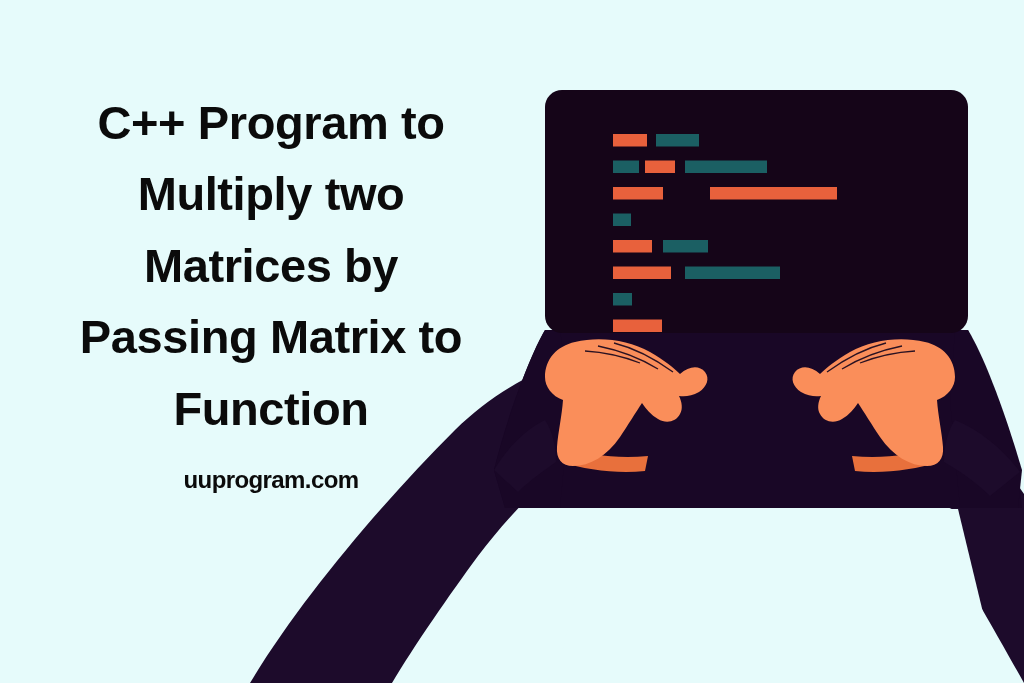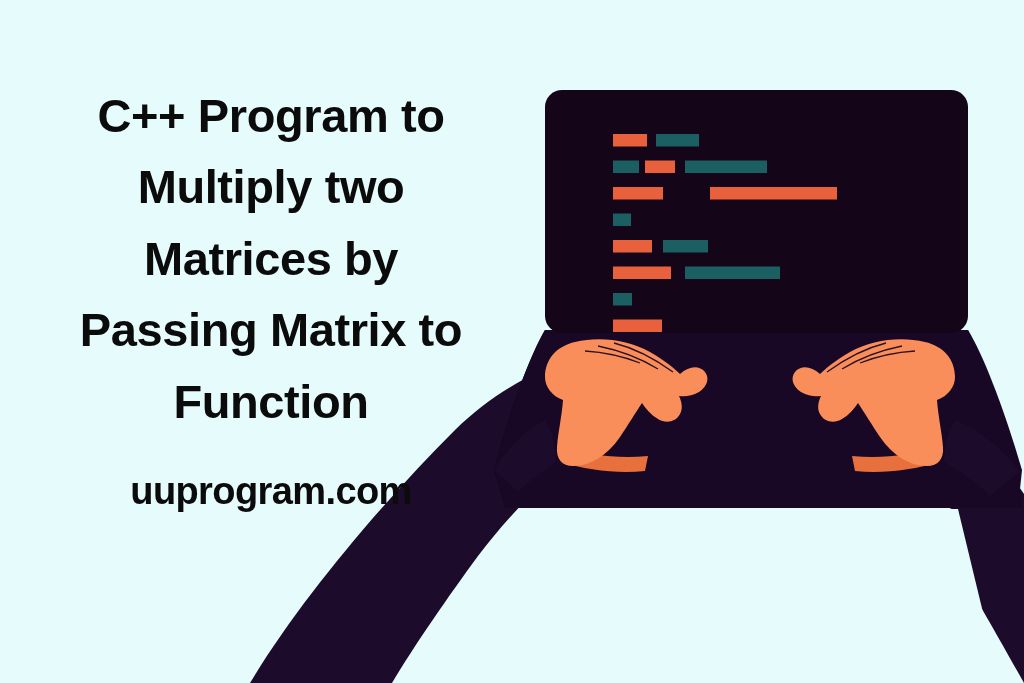--- a/index.html
+++ b/index.html
@@ -11,37 +11,37 @@
   }
   #canvas {
     position:relative;
     width:1024px; height:683px;
     background:#e6fbfb;
   }
   #art { position:absolute; left:0; top:0; width:1024px; height:683px; }
 
   .text-col {
     position:absolute;
-    left:26px; top:80px;
+    left:26px; top:87px;
     width:490px;
     text-align:center;
     z-index:5;
   }
   #title {
     font-size:47px;
     font-weight:bold;
     line-height:1.52;
     color:#0b0b0b;
     letter-spacing:-0.4px;
     white-space:pre-line;
     font-family:"Liberation Sans", sans-serif;
   }
   #site {
-    margin-top:33px;
-    font-size:38px;
+    margin-top:22px;
+    font-size:24px;
     font-weight:bold;
     color:#0b0b0b;
     letter-spacing:-0.6px;
     font-family:"Liberation Sans", sans-serif;
     text-align:center;
   }
 </style>
 </head>
 <body>
 

